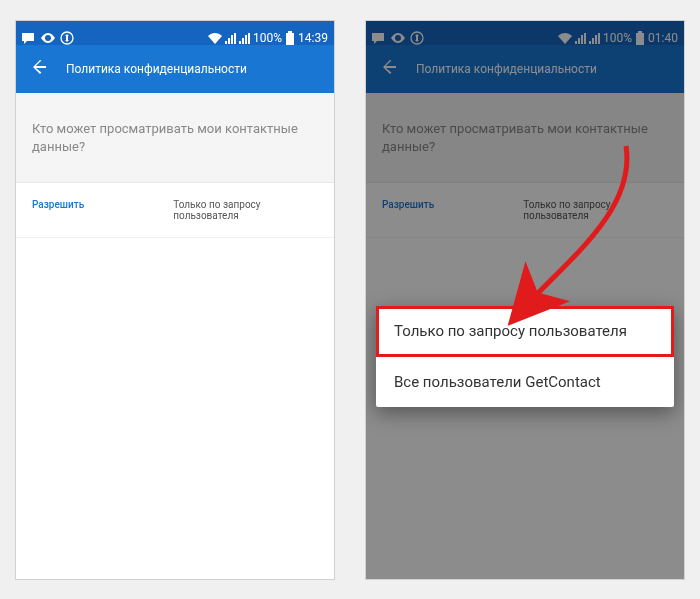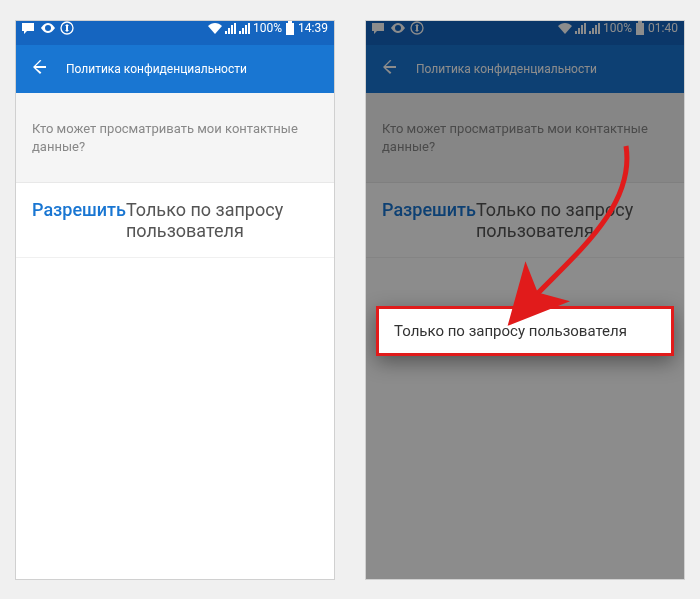--- a/index.html
+++ b/index.html
@@ -20,21 +20,21 @@
     overflow: hidden;
   }
   .phone-left { left: 15px; top: 20px; }
   .phone-right { left: 365px; top: 20px; }
 
   .status-bar {
     height: 24px;
     background: #1565c0;
     color: #ffffff;
     display: flex;
-    align-items: flex-start;
+    align-items: flex-end;
     padding: 0 6px;
     font-size: 12px;
   }
   .status-left { display: flex; align-items: center; gap: 4px; }
   .status-right { margin-left: auto; display: flex; align-items: center; gap: 3px; }
   .status-icon { display: inline-flex; align-items: center; }
 
   .app-bar {
     height: 48px;
     background: #1976d2;
@@ -52,22 +52,23 @@
     color: #888888;
     font-size: 13px;
     padding: 27px 16px;
     line-height: 1.35;
     border-bottom: 1px solid #e8e8e8;
   }
 
   .setting-row {
     display: flex;
     padding: 16px 16px;
-    font-size: 18px;
+    font-size: 10px;
     border-bottom: 1px solid #f0f0f0;
+    gap: 48px;
   }
   .setting-label { color: #1976d2; font-weight: 500; width: 100px; }
   .setting-value { color: #555555; }
 
   
   .scrim {
     position: absolute;
     inset: 0;
     background: rgba(0,0,0,0.45);
   }
@@ -230,20 +231,21 @@
 
   <div class="setting-row">
     <span class="setting-label">Разрешить</span>
     <span class="setting-value">Только по запросу пользователя</span>
   </div>
 
   <div class="scrim"></div>
 
   <div class="dialog">
     <div class="dialog-option highlighted">Только по запросу пользователя</div>
+    <div class="dialog-option">Все пользователи GetContact</div>
   </div>
 
   <svg class="arrow-wrap" style="left:140px; top:120px;" width="150" height="190" viewBox="0 0 150 190">
     <defs>
       <marker id="ah" markerWidth="12" markerHeight="12" refX="8" refY="6" orient="auto">
         <path d="M0,0 L12,6 L0,12 L3,6 z" fill="#e11b1b"></path>
       </marker>
     </defs>
     <path d="M120,5 C130,70 60,120 15,170" fill="none" stroke="#e11b1b" stroke-width="5" marker-end="url(#ah)"></path>
   </svg>

